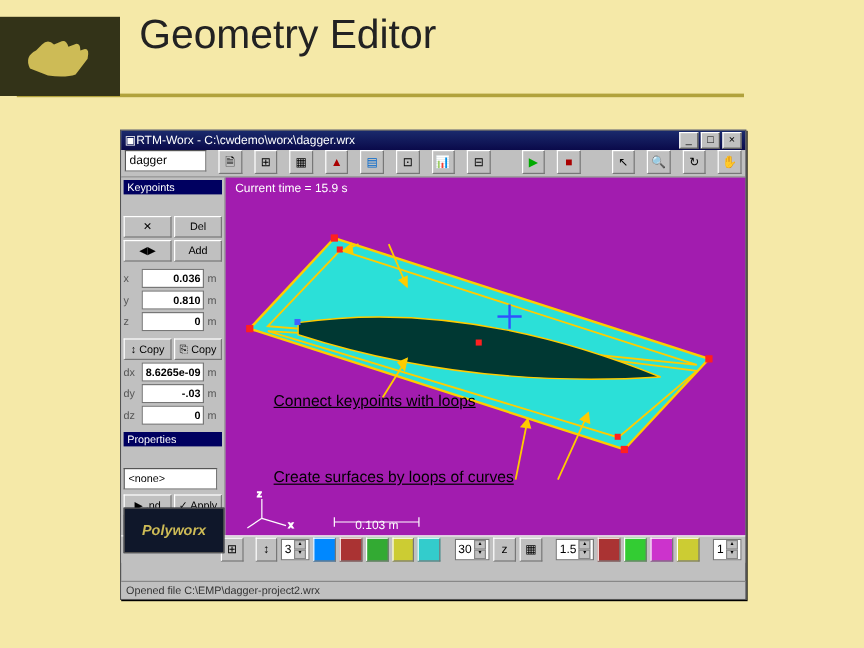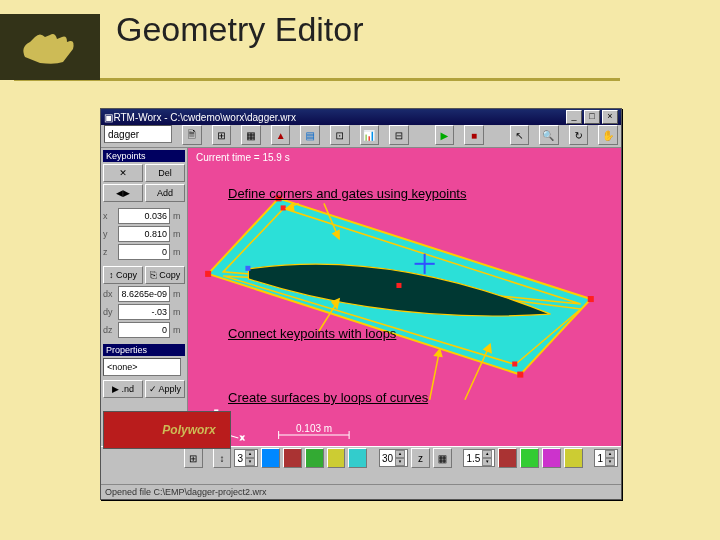--- a/index.html
+++ b/index.html
@@ -124,21 +124,21 @@
     width: 82px;
     background: #c0c0c0;
     border-right: 1px solid #888;
     padding: 2px;
   }
   .side-title {
     background: #000060;
     color: #fff;
     padding: 1px 3px;
     font-size: 9px;
-    margin-bottom: 2px;
+    margin-bottom: 18px;
   }
   .side-row {
     display: flex;
     gap: 2px;
     margin-bottom: 2px;
   }
   .sbtn {
     flex: 1;
     height: 16px;
     background: #c0c0c0;
@@ -156,53 +156,53 @@
   }
   .field-row .lbl { width: 12px; color: #555; }
   .field-row .val {
     flex: 1;
     background: #fff;
     border: 1px solid #777;
     padding: 1px 2px;
     text-align: right;
     height: 12px;
     line-height: 12px;
+    font-weight: bold;
   }
   .field-row .unit { width: 12px; color: #555; }
   .viewport {
     flex: 1;
-    background: #ec4899;
+    background: #a21caf;
     position: relative;
     overflow: hidden;
   }
   .viewport svg { position: absolute; inset: 0; }
   .vp-text { position: absolute; color: #fff; font-size: 10px; }
   .anno { position: absolute; color: #000; font-size: 13px; text-decoration: underline; }
   .bottombar {
     height: 22px;
     background: #c0c0c0;
     border-top: 1px solid #fff;
     display: flex;
     align-items: center;
     gap: 3px;
     padding: 0 3px;
   }
   .logo-box {
     width: 82px; height: 36px;
-    background: #b91c1c;
+    background: #0f172a;
     color: #cdbb56;
     display: flex; align-items: center; justify-content: center;
     font-style: italic;
     font-weight: bold;
     font-size: 12px;
     position: absolute;
     left: 2px;
-    bottom: 50px;
+    bottom: 38px;
     border: 1px solid #555;
-    padding-left: 44px;
   }
   .statusbar {
     position: absolute;
     bottom: 0;
     left: 0; right: 0;
     height: 14px;
     background: #c0c0c0;
     border-top: 1px solid #888;
     padding: 0 4px;
     font-size: 9px;
@@ -388,23 +388,22 @@
           <line x1="30" y1="282" x2="30" y2="266"></line>
           <text x="26" y="264">z</text>
         </g>
 
         <g stroke="#fff" stroke-width="1">
           <line x1="90" y1="285" x2="160" y2="285"></line>
           <line x1="90" y1="281" x2="90" y2="289"></line>
           <line x1="160" y1="281" x2="160" y2="289"></line>
         </g>
       </svg>
-      <div class="vp-text" style="bottom:12px;left:108px">0.103 m</div>
-
-      <div class="anno" style="top:38px;left:40px">Define corners and gates using keypoints</div>
+      <div class="vp-text" style="bottom:2px;left:108px">0.103 m</div>
+
       <div class="anno" style="top:178px;left:40px">Connect keypoints with loops</div>
       <div class="anno" style="top:242px;left:40px">Create surfaces by loops of curves</div>
     </div>
   </div>
 
   <div class="logo-box">
     <span>Polyworx</span>
   </div>
 
   <div class="bottombar">

